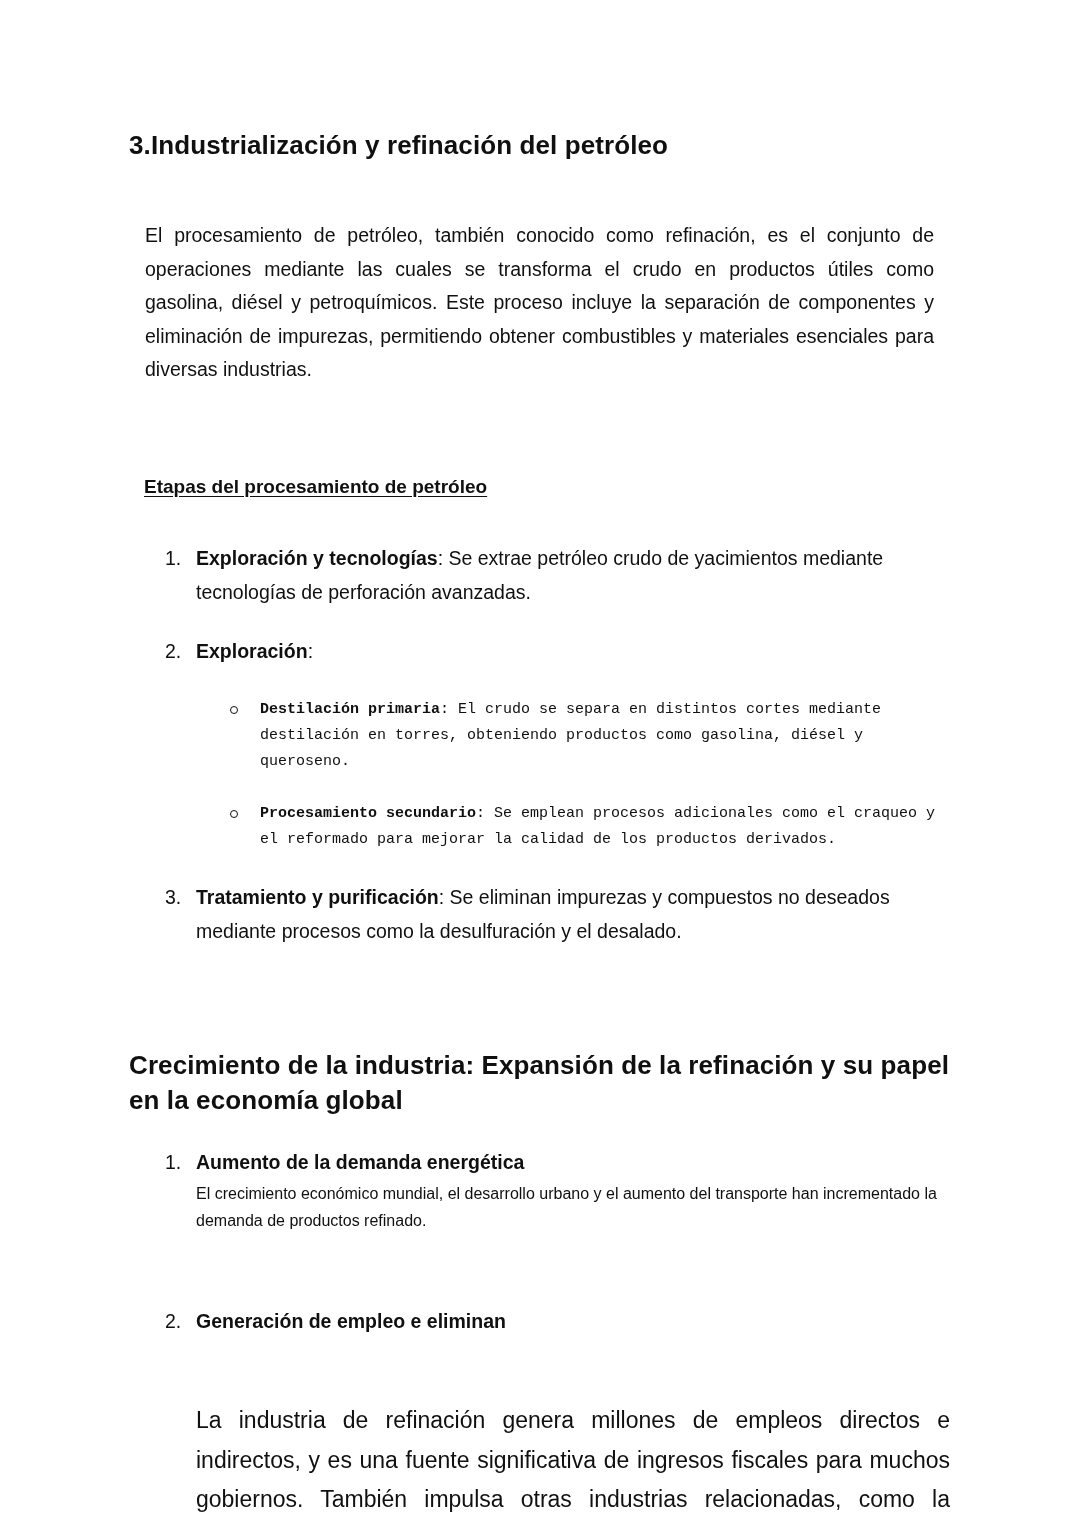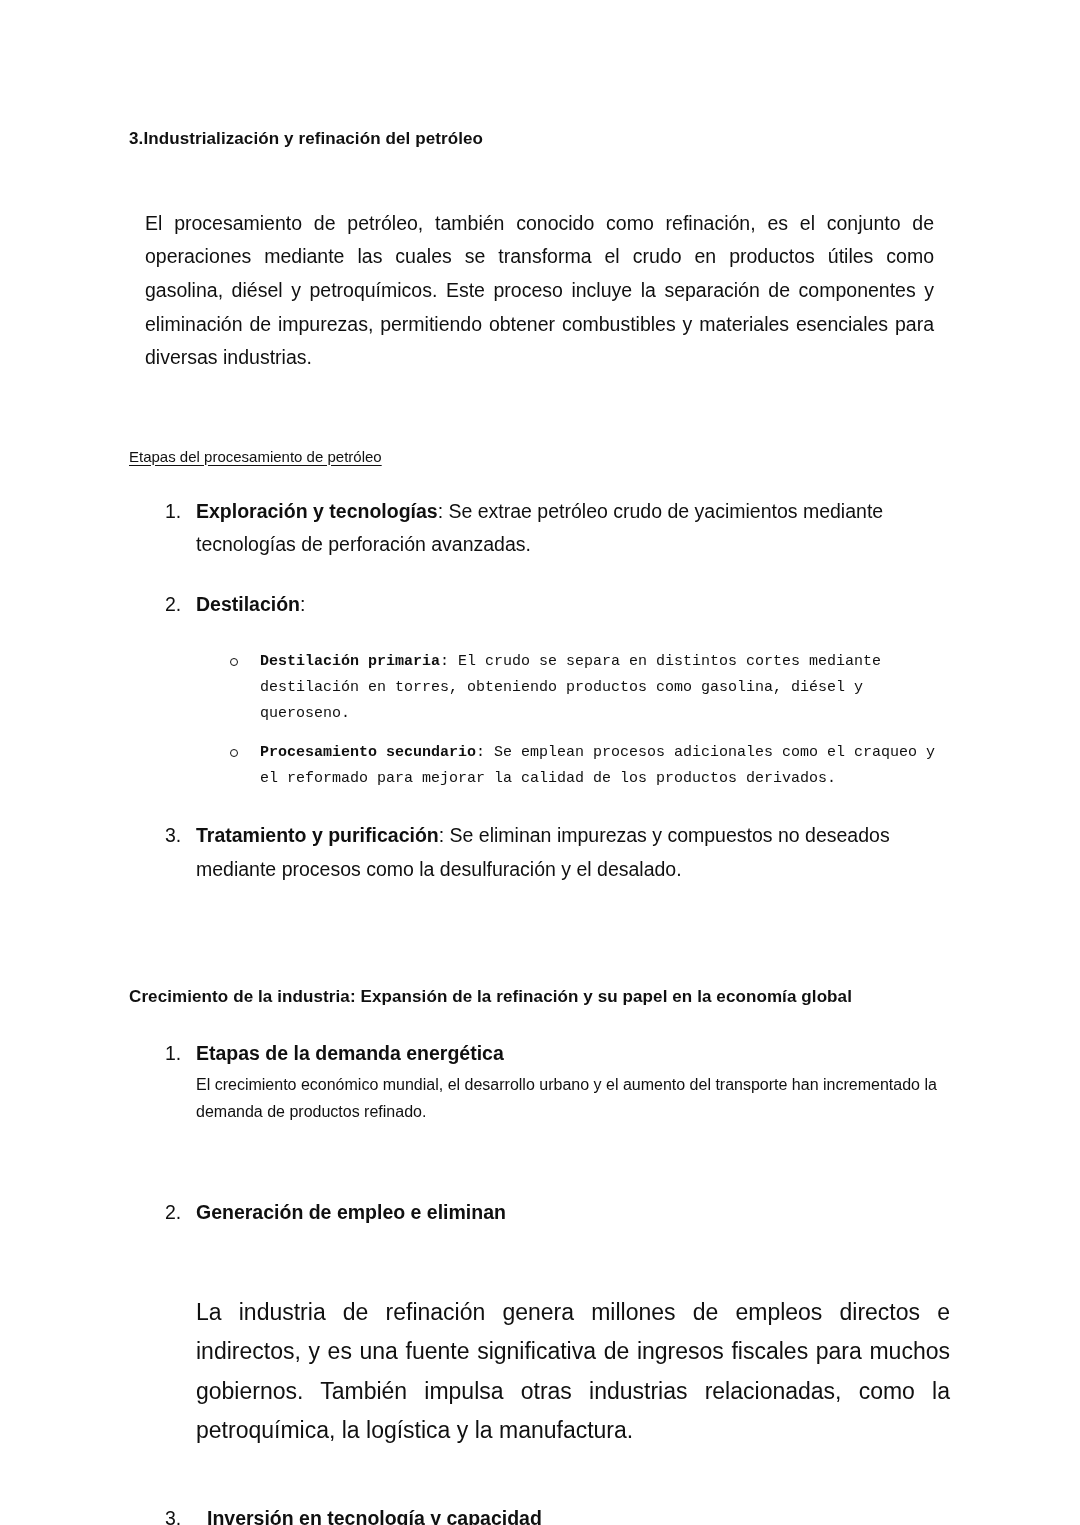--- a/index.html
+++ b/index.html
@@ -19,33 +19,33 @@
   }
   .content {
     position: absolute;
     left: 129px;
     top: 128px;
     width: 821px;
   }
 
   
   .h-main {
-    font-size: 17px;
+    font-size: 26px;
     font-weight: bold;
     line-height: 1.35;
     letter-spacing: 0.1px;
     margin: 0;
   }
   .h-underline {
-    font-size: 15px;
-    font-weight: normal;
+    font-size: 19px;
+    font-weight: bold;
     line-height: 1.35;
     text-decoration: underline;
     text-underline-offset: 3px;
-    margin: 0;
+    margin: 15px;
   }
 
   
   .para {
     font-size: 19.5px;
     line-height: 1.72;
     text-align: justify;
     text-justify: inter-word;
     margin: 16px;
   }
@@ -102,21 +102,21 @@
   .sublist > li > .marker-o {
     position: absolute;
     left: 101px;
     top: 9px;
     width: 8px;
     height: 8px;
     border: 1.6px solid #101010;
     border-radius: 50%;
     box-sizing: border-box;
   }
-  .sub-gap { margin-top: 13px; }
+  .sub-gap { margin-top: 27px; }
 
   .b { font-weight: bold; }
 
   .sub-body {
     display: block;
     font-size: 16px;
     line-height: 1.72;
   }
   .body-block {
     padding-left: 67px;
@@ -145,21 +145,21 @@
     <div class="sp-28"></div>
 
     <ol class="olist">
       <li>
         <span class="marker">1.</span>
         <span class="b">Exploración y tecnologías</span><span>: Se extrae petróleo crudo de yacimientos mediante tecnologías de perforación avanzadas.</span>
       </li>
 
       <li class="li-gap">
         <span class="marker">2.</span>
-        <span class="b">Destilación</span><span>:</span>
+        <span class="b">Exploración</span><span>:</span>
       </li>
     </ol>
 
     <div class="sp-28"></div>
 
     <ul class="sublist">
       <li>
         <span class="marker-o"></span>
         <span class="b">Destilación primaria</span><span>: El crudo se separa en distintos cortes mediante destilación en torres, obteniendo productos como gasolina, diésel y queroseno.</span>
       </li>
@@ -180,21 +180,21 @@
 
     <div class="sp-100"></div>
 
     <h2 class="h-main">Crecimiento de la industria: Expansión de la refinación y su papel en la economía global</h2>
 
     <div class="sp-28"></div>
 
     <ol class="olist">
       <li>
         <span class="marker">1.</span>
-        <span class="b">Etapas de la demanda energética</span>
+        <span class="b">Aumento de la demanda energética</span>
         <span class="sub-body"> El crecimiento económico mundial, el desarrollo urbano y el aumento del transporte han incrementado la demanda de productos refinado.</span>
       </li>
     </ol>
 
     <div class="sp-70"></div>
 
     <ol class="olist">
       <li>
         <span class="marker">2.</span>
         <span class="b">Generación de empleo e eliminan</span>

